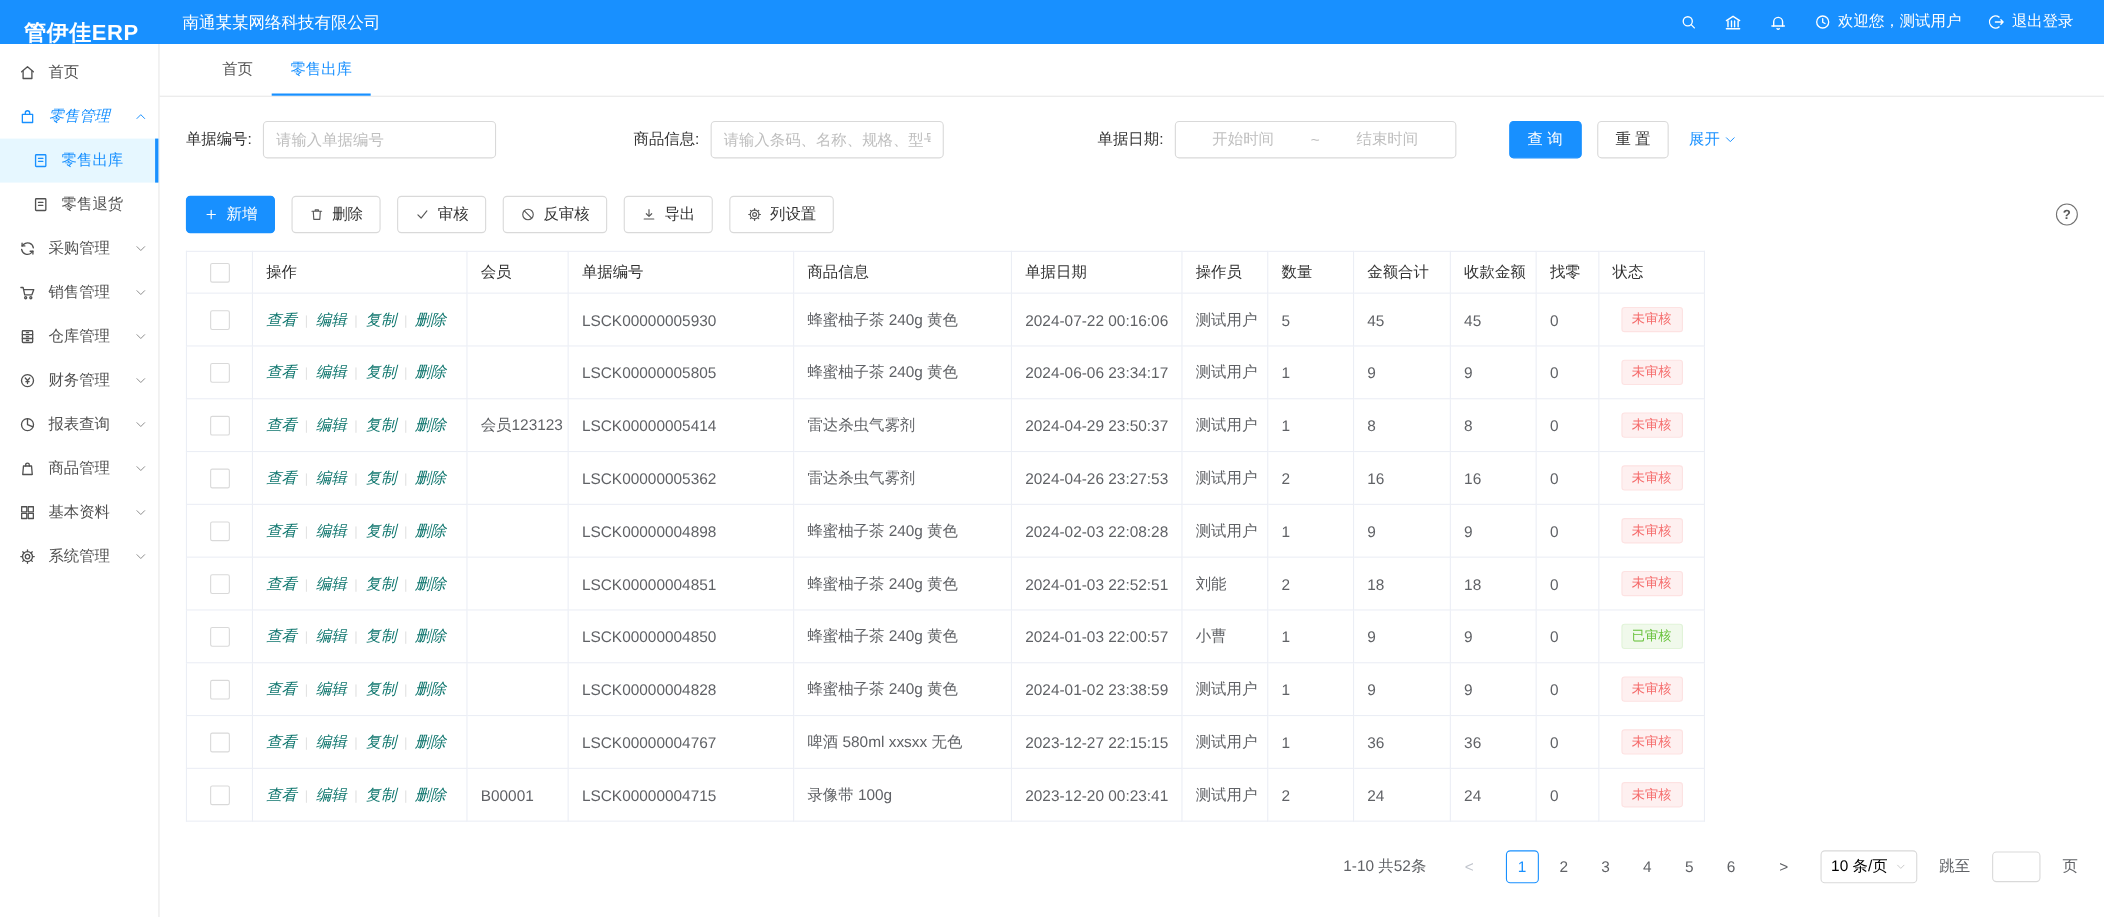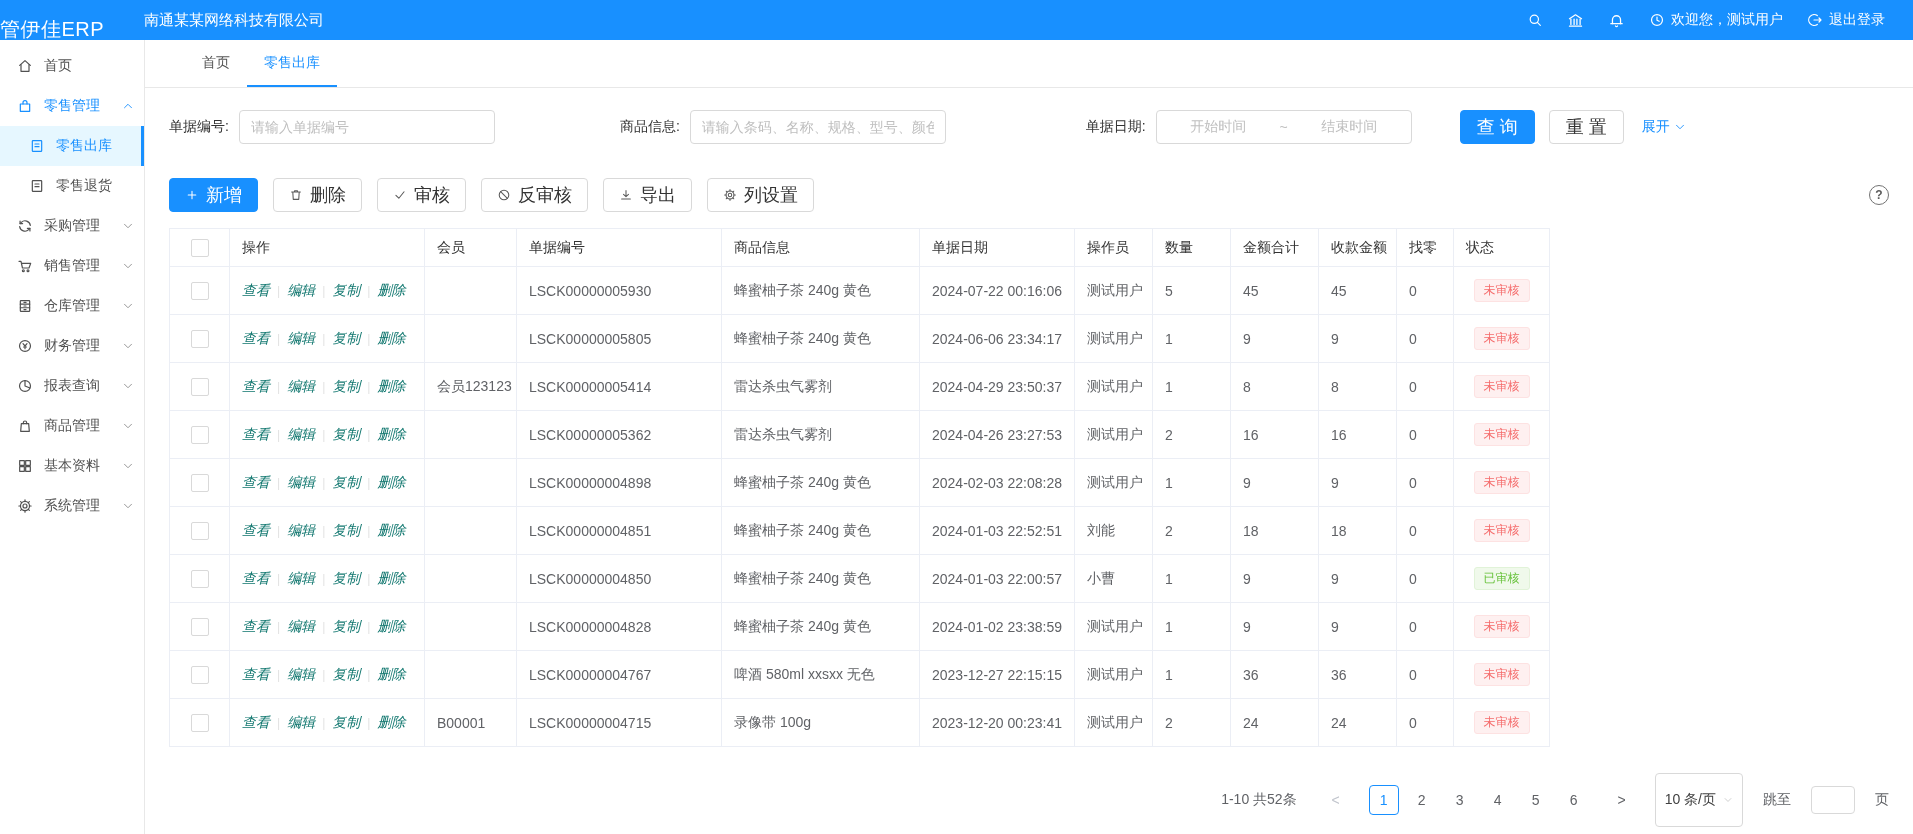--- a/index.html
+++ b/index.html
@@ -1,54 +1,54 @@
 <!DOCTYPE html>
 <html><head>
 <meta charset="utf-8">
 <style>
   html,body{margin:0;padding:0;background:#fff;font-family:"Liberation Sans","DejaVu Sans",sans-serif;}
   .app{width:1913px;height:834px;overflow:hidden;background:#fff;position:relative;}
 
   
   .topbar{height:40px;background:#1890ff;display:flex;align-items:center;color:#fff;}
-  .logo{font-size:20px;font-weight:normal;width:130px;letter-spacing:.5px;margin-top:19px;}
+  .logo{font-size:20px;font-weight:bold;padding-left:22px;width:130px;letter-spacing:.5px;margin-top:19px;}
   .company{font-size:15px;margin-left:14px;}
   .topbar-right{margin-left:auto;display:flex;align-items:center;gap:24px;padding-right:28px;font-size:14px;}
   .tb-item{display:inline-flex;align-items:center;gap:6px;cursor:pointer;}
   .icon{display:inline-block;}
   .icon svg{width:100%;height:100%;display:block;}
   .i16{width:16px;height:16px;} .i17{width:17px;height:17px;} .i14{width:14px;height:14px;} .i12{width:12px;height:12px;} .i10{width:10px;height:10px;}
 
   
   .layout{display:flex;height:794px;}
   .sidebar{width:145px;border-right:1px solid #e8e8e8;padding-top:6px;flex:none;box-sizing:border-box;}
   .menu-item{height:40px;display:flex;align-items:center;gap:11px;padding:0 10px 0 17px;font-size:14px;color:#515151;cursor:pointer;box-sizing:border-box;}
   .menu-item .mi-chevron{margin-left:auto;color:#8c8c8c;}
   .menu-item.sub{padding-left:29px;}
-  .menu-item.parent-active{color:#1890ff;}
+  .menu-item.parent-active{color:#1890ff;font-style:italic;}
   .menu-item.parent-active .mi-chevron{color:#1890ff;}
   .menu-item.active{background:#e6f7ff;color:#1890ff;border-right:3px solid #1890ff;}
   .main{flex:1;min-width:0;}
 
   
   .tabbar{height:48px;border-bottom:1px solid #e8e8e8;display:flex;align-items:stretch;padding-left:40px;box-sizing:border-box;}
   .tab{padding:0 17px;display:flex;align-items:center;font-size:14px;color:#555;cursor:pointer;border-bottom:2px solid transparent;box-sizing:border-box;}
   .tab.active{color:#1890ff;border-bottom-color:#1890ff;}
 
   .content{padding:0 24px;}
 
   
   .filter-row{margin-top:22px;display:flex;align-items:center;font-size:14px;color:#333;}
   .filter-group{display:flex;align-items:center;}
   .fg-1{margin-right:125px;} .fg-2{margin-right:140px;} .fg-3{margin-right:48px;}
   .f-label{margin-right:10px;white-space:nowrap;}
-  .f-input{height:34px;width:256px;border:1px solid #d9d9d9;border-radius:4px;padding:0 11px;font-size:14px;color:#333;outline:none;box-sizing:border-box;font-family:inherit;}
+  .f-input{height:34px;width:212px;border:1px solid #d9d9d9;border-radius:4px;padding:0 11px;font-size:14px;color:#333;outline:none;box-sizing:border-box;font-family:inherit;}
   .f-input::placeholder{color:#bfbfbf;}
   .date-range{height:34px;width:256px;border:1px solid #d9d9d9;border-radius:4px;display:flex;align-items:center;justify-content:space-evenly;color:#bfbfbf;box-sizing:border-box;cursor:text;}
-  .btn{height:34px;border-radius:4px;font-size:18px;display:inline-flex;align-items:center;justify-content:center;cursor:pointer;box-sizing:border-box;border:1px solid #d9d9d9;background:#fff;color:#333;padding:0 16px;white-space:nowrap;font-family:inherit;}
+  .btn{height:34px;border-radius:4px;font-size:14px;display:inline-flex;align-items:center;justify-content:center;cursor:pointer;box-sizing:border-box;border:1px solid #d9d9d9;background:#fff;color:#333;padding:0 16px;white-space:nowrap;font-family:inherit;}
   .btn-primary{background:#1890ff;border-color:#1890ff;color:#fff;}
   .btn-reset{margin-left:14px;}
   .expand-link{margin-left:18px;color:#1890ff;display:inline-flex;align-items:center;gap:4px;cursor:pointer;}
 
   
   .toolbar-row{margin-top:34px;display:flex;align-items:center;gap:15px;}
   .tb-btn{gap:7px;padding:0 15px;}
   .tb-btn .icon{color:#595959;}
   .btn-primary .icon{color:#fff;}
   .help-circle{margin-left:auto;width:18px;height:18px;border:1.6px solid #737373;border-radius:50%;color:#595959;font-size:12px;font-weight:bold;display:flex;align-items:center;justify-content:center;cursor:pointer;}
@@ -68,21 +68,21 @@
   .badge-green{color:#67c23a;background:#f0f9eb;border:1px solid #e1f3d8;text-align:center;}
   .c-status{text-align:center !important;}
 
   
   .pagination{margin-top:26px;display:flex;align-items:center;justify-content:flex-end;gap:20px;font-size:14px;color:#606266;}
   .pg-total{margin-right:6px;}
   .pg-arrow{width:26px;height:28px;display:flex;align-items:center;justify-content:center;color:#c0c4cc;cursor:pointer;}
   .pg-arrow.next{color:#606266;}
   .pg-page{min-width:28px;height:28px;display:flex;align-items:center;justify-content:center;border-radius:4px;cursor:pointer;border:1px solid transparent;}
   .pg-page.current{border-color:#1890ff;color:#1890ff;}
-  .pg-size{height:28px;border:1px solid #d9d9d9;border-radius:4px;display:inline-flex;align-items:center;gap:7px;padding:12px 9px;color:#404040;cursor:pointer;}
+  .pg-size{height:28px;border:1px solid #d9d9d9;border-radius:4px;display:inline-flex;align-items:center;gap:7px;padding:0 9px;color:#000000;cursor:pointer;}
   .pg-size .icon{color:#bfbfbf;}
   .jump-input{width:44px;height:28px;border:1px solid #d9d9d9;border-radius:4px;outline:none;padding:0 6px;box-sizing:border-box;font-family:inherit;}
 </style>
 </head>
 <body>
 
 <div class="app">
 
   <div class="topbar">
     <div class="logo">管伊佳ERP</div>

